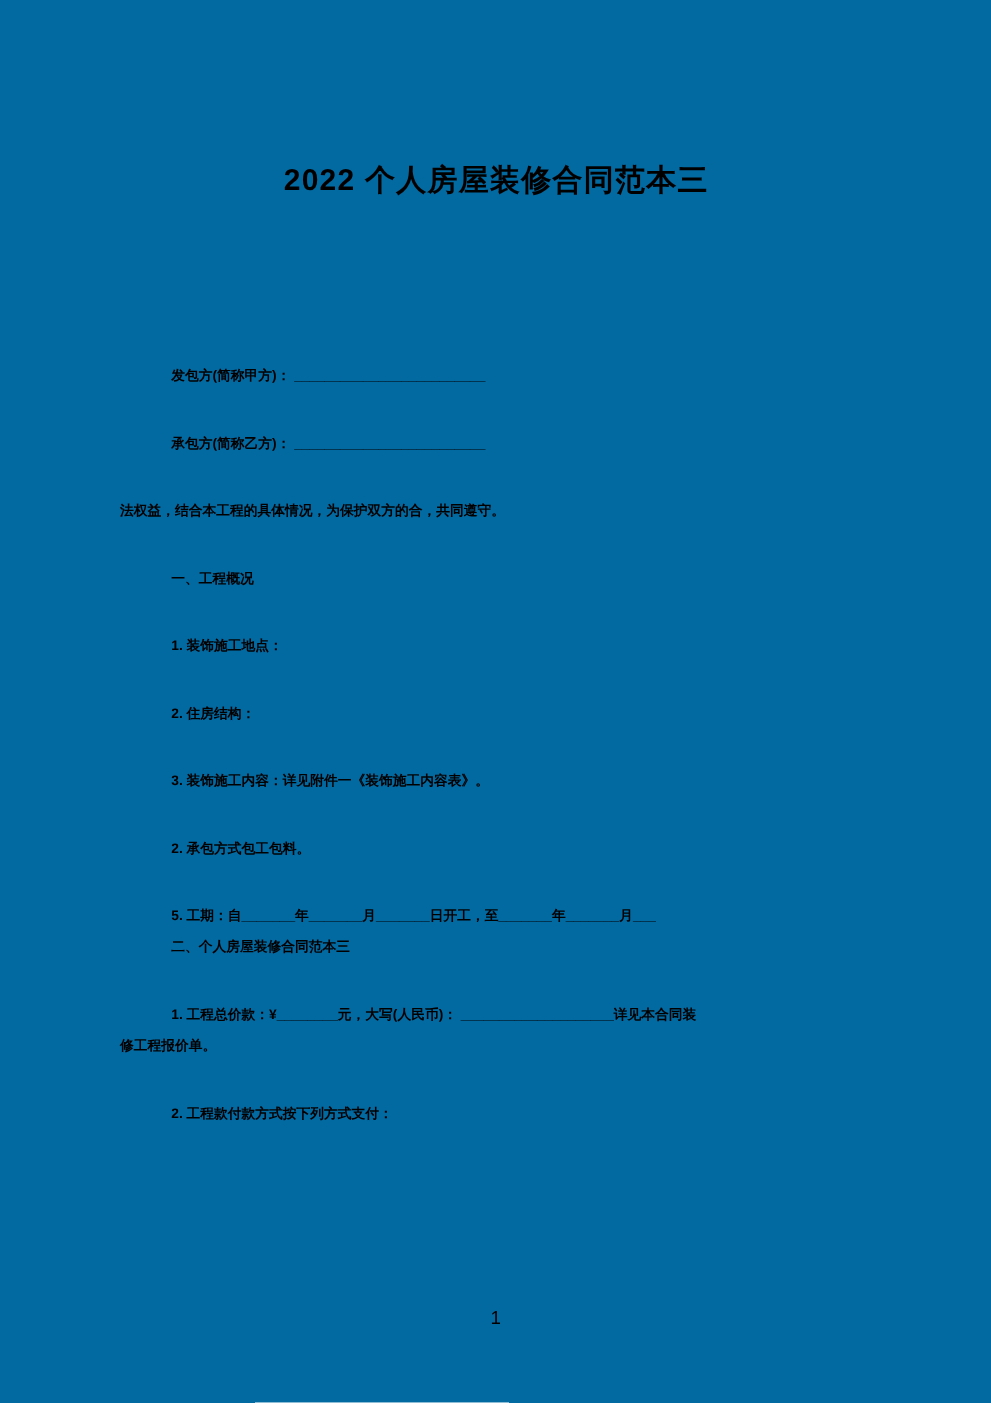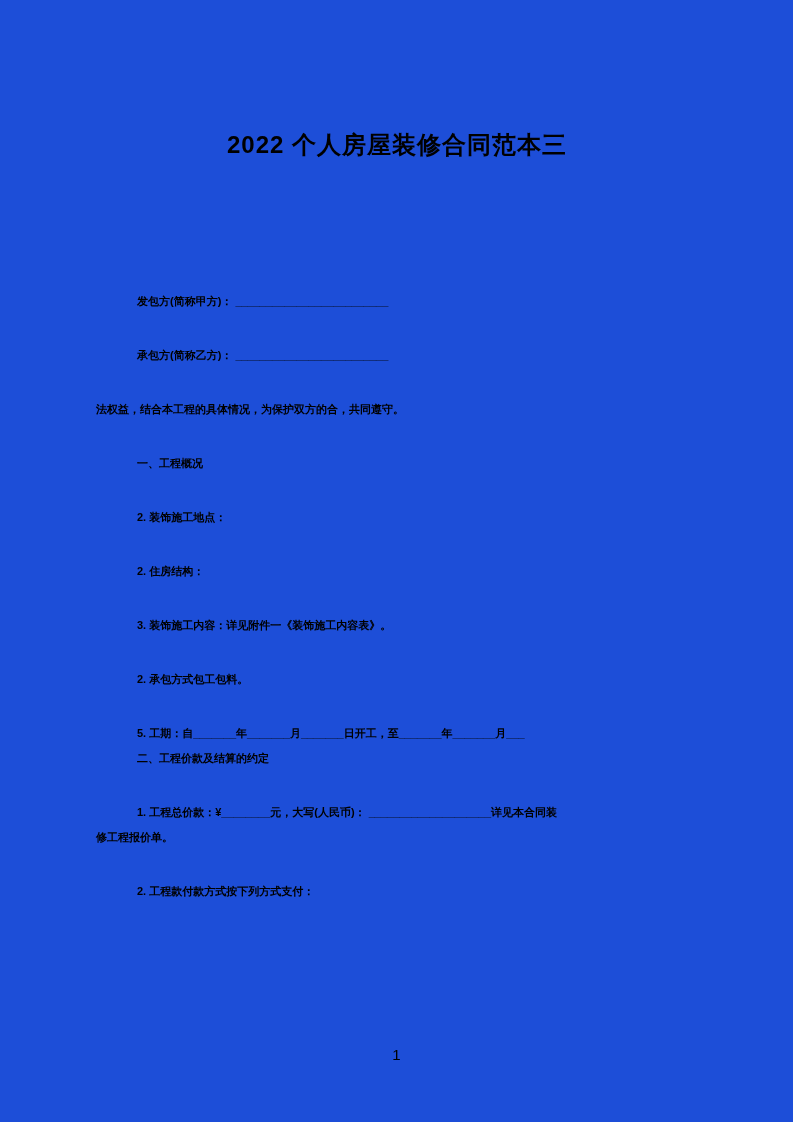--- a/index.html
+++ b/index.html
@@ -4,21 +4,21 @@
 <style>
   html, body {
     margin: 0;
     padding: 0;
     background: #ffffff;
   }
   .page {
     position: relative;
     width: 793px;
     height: 1122px;
-    background: #1d4ed8;
+    background: #0369a1;
     color: #000000;
     font-family: "Liberation Sans", sans-serif;
     font-weight: 700;
     overflow: hidden;
     box-sizing: border-box;
   }
   .content {
     padding: 0 95px 0 96px;
   }
   .doc-title {
@@ -58,31 +58,31 @@
     <h1 class="doc-title">2022 个人房屋装修合同范本三</h1>
 
     <p class="ln ind gap first">发包方(简称甲方)： _________________________</p>
 
     <p class="ln ind gap">承包方(简称乙方)： _________________________</p>
 
     <p class="ln gap">法权益，结合本工程的具体情况，为保护双方的合，共同遵守。</p>
 
     <p class="ln ind gap">一、工程概况</p>
 
-    <p class="ln ind gap">2. 装饰施工地点：</p>
+    <p class="ln ind gap">1. 装饰施工地点：</p>
 
     <p class="ln ind gap">2. 住房结构：</p>
 
     <p class="ln ind gap">3. 装饰施工内容：详见附件一《装饰施工内容表》。</p>
 
     <p class="ln ind gap">2. 承包方式包工包料。</p>
 
     <p class="ln ind">5. 工期：自_______年_______月_______日开工，至_______年_______月___</p>
 
-    <p class="ln ind gap">二、工程价款及结算的约定</p>
+    <p class="ln ind gap">二、个人房屋装修合同范本三</p>
 
     <p class="ln ind">1. 工程总价款：¥________元，大写(人民币)： ____________________详见本合同装</p>
     <p class="ln gap">修工程报价单。</p>
 
     <p class="ln ind">2. 工程款付款方式按下列方式支付：</p>
 
   </div>
 
   <div class="page-number">1</div>
 </div>

